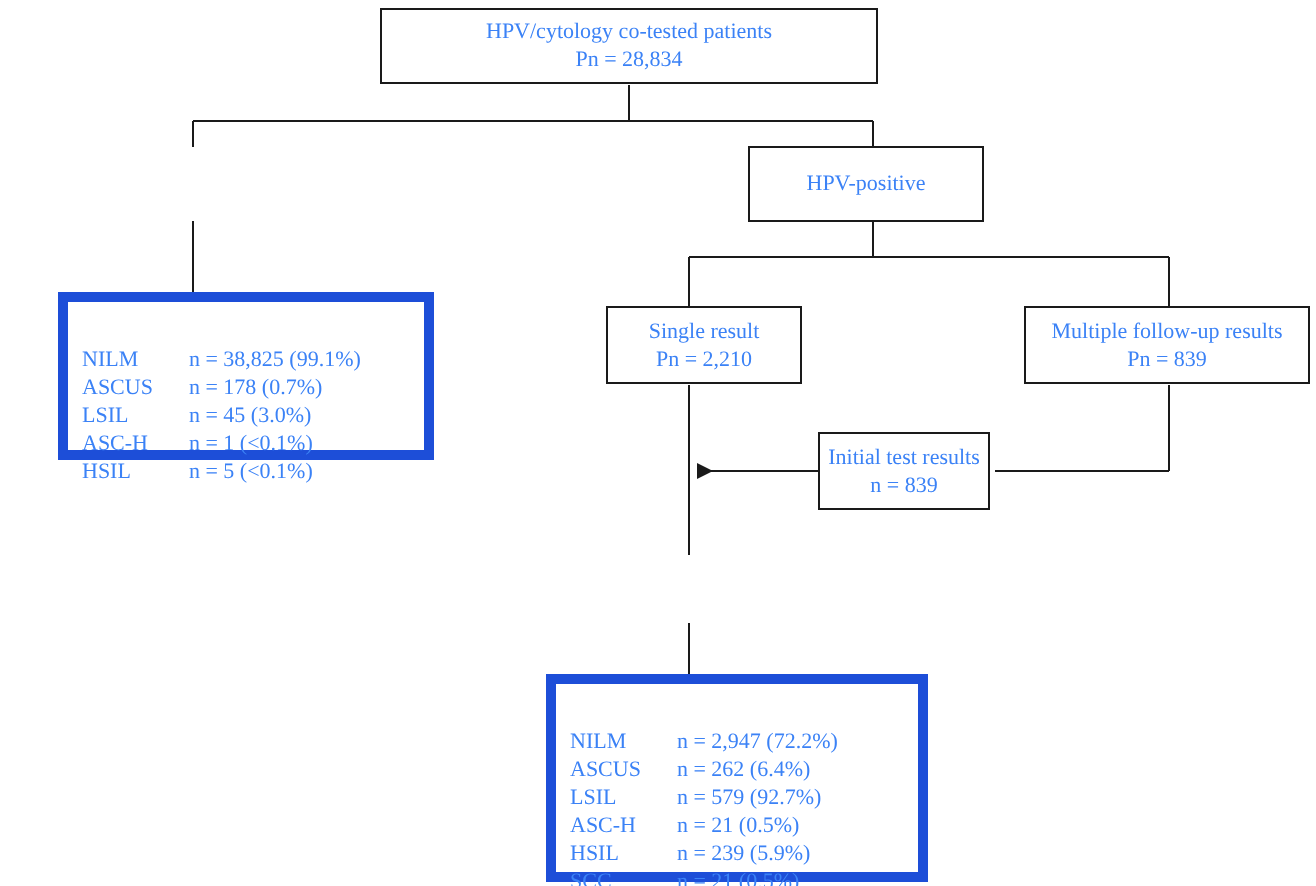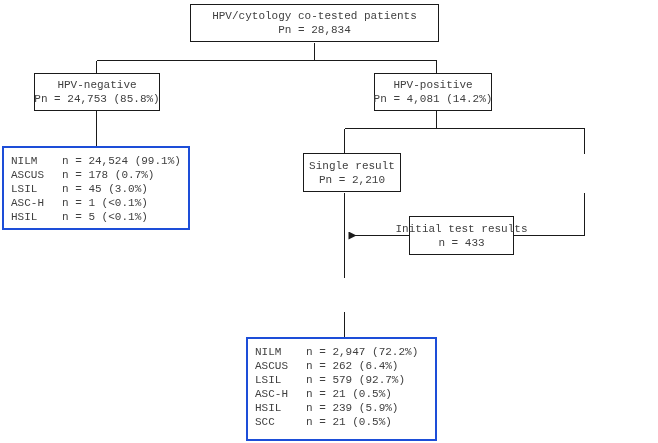--- a/index.html
+++ b/index.html
@@ -5,22 +5,22 @@
   html, body {
     margin: 0;
     padding: 0;
     background: #ffffff;
   }
   #flowchart {
     position: relative;
     width: 658px;
     height: 443px;
     background: #ffffff;
-    font-family: Liberation Mono, monospace;
-    color: #404040;
+    font-family: Liberation Serif, serif;
+    color: #3b82f6;
     overflow: hidden;
   }
   #edges {
     position: absolute;
     left: 0;
     top: 0;
     width: 658px;
     height: 443px;
     pointer-events: none;
   }
@@ -42,25 +42,26 @@
     border-width: 2px;
     border-color: #000000;
   }
   .node .line {
     white-space: nowrap;
   }
   .listbox {
     position: absolute;
     box-sizing: border-box;
     background: #ffffff;
-    border: 2px solid #1d4ed8;
+    border: 5px solid #1d4ed8;
     font-size: 11px;
     line-height: 14px;
     z-index: 2;
-    padding: 6px 8px 6px 7px;
+    padding: 22px 8px 6px 7px;
+    margin-left: 27px;
   }
   .listbox table {
     border-collapse: collapse;
     border-spacing: 0;
   }
   .listbox td {
     padding: 0;
     font-size: 11px;
     line-height: 14px;
     white-space: nowrap;
@@ -104,36 +105,31 @@
 
       <path d="M344.5,311.5 L344.5,337.5"></path>
     </g>
   </svg>
 
   <div class="node" style="left:190px; top:4px; width:249px; height:38px;">
     <span class="line">HPV/cytology co-tested patients</span>
     <span class="line">Pn = 28,834</span>
   </div>
 
-  <div class="node" style="left:34px; top:73px; width:126px; height:38px;">
-    <span class="line">HPV-negative</span>
-    <span class="line">Pn = 24,753 (85.8%)</span>
-  </div>
 
   <div class="node" style="left:374px; top:73px; width:118px; height:38px;">
     <span class="line">HPV-positive</span>
-    <span class="line">Pn = 4,081 (14.2%)</span>
   </div>
 
   <div class="listbox" style="left:2px; top:146px; width:188px; height:84px;">
     <table>
       <tbody>
         <tr>
           <td class="label">NILM</td>
-          <td class="value">n = 24,524 (99.1%)</td>
+          <td class="value">n = 38,825 (99.1%)</td>
         </tr>
         <tr>
           <td class="label">ASCUS</td>
           <td class="value">n = 178 (0.7%)</td>
         </tr>
         <tr>
           <td class="label">LSIL</td>
           <td class="value">n = 45 (3.0%)</td>
         </tr>
         <tr>
@@ -146,24 +142,28 @@
         </tr>
       </tbody>
     </table>
   </div>
 
   <div class="node" style="left:303px; top:153px; width:98px; height:39px;">
     <span class="line">Single result</span>
     <span class="line">Pn = 2,210</span>
   </div>
 
+  <div class="node" style="left:512px; top:153px; width:143px; height:39px;">
+    <span class="line">Multiple follow-up results</span>
+    <span class="line">Pn = 839</span>
+  </div>
 
-  <div class="node" style="left:409px; top:216px; width:105px; height:39px;">
+  <div class="node" style="left:409px; top:216px; width:86px; height:39px;">
     <span class="line">Initial test results</span>
-    <span class="line">n = 433</span>
+    <span class="line">n = 839</span>
   </div>
 
 
   <div class="listbox" style="left:246px; top:337px; width:191px; height:104px;">
     <table>
       <tbody>
         <tr>
           <td class="label">NILM</td>
           <td class="value">n = 2,947 (72.2%)</td>
         </tr>

